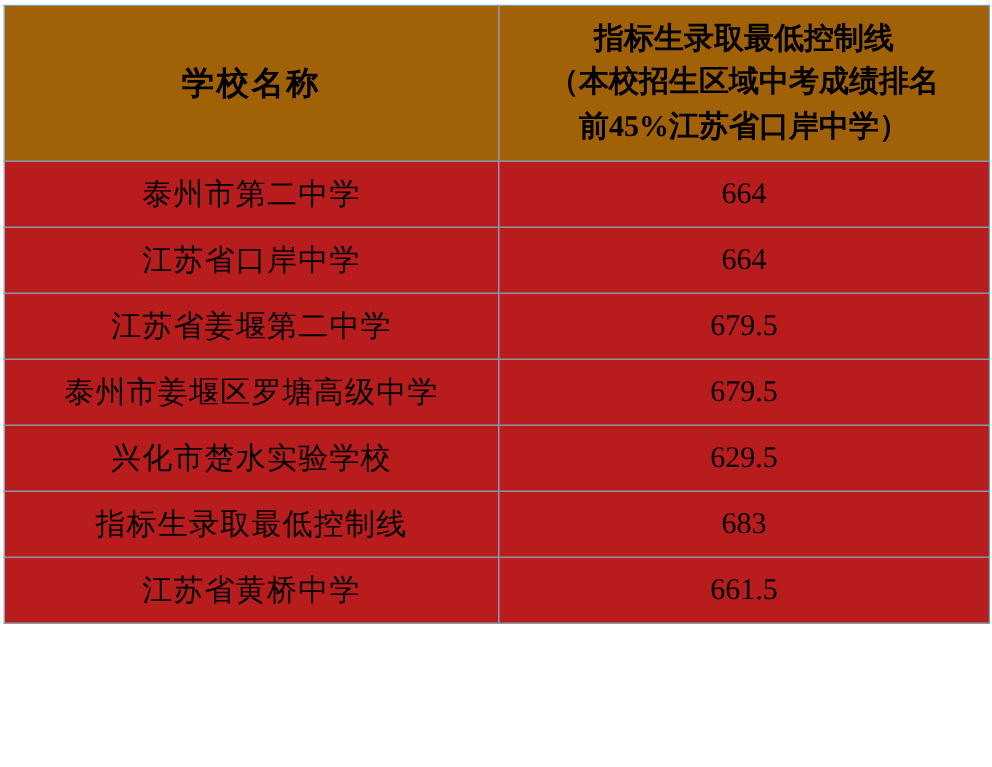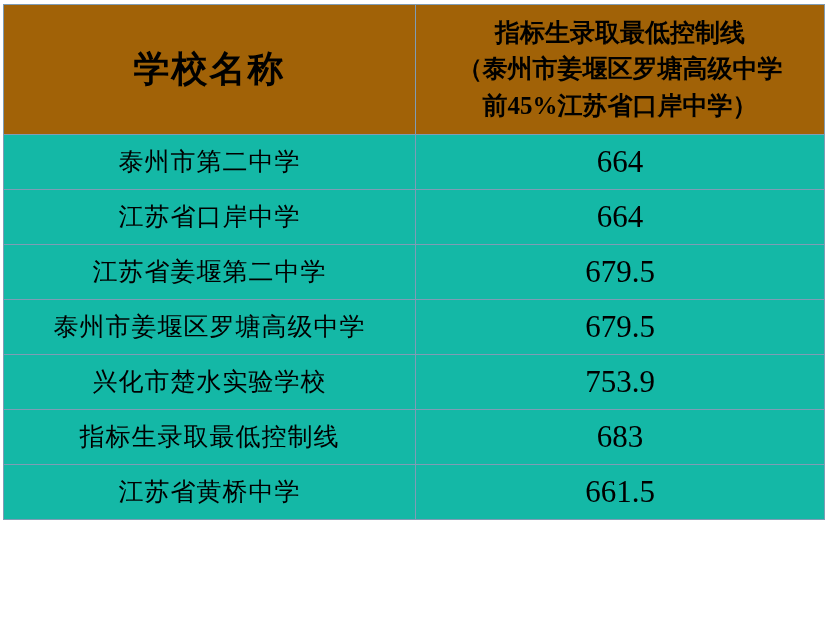--- a/index.html
+++ b/index.html
@@ -33,61 +33,61 @@
   }
   col.col-school { width: 412px; }
   col.col-score  { width: 409px; }
 
   thead th {
     background: #a16207;
     font-weight: bold;
     padding: 6px 8px;
   }
   th.head-school {
-    font-size: 36px;
+    font-size: 27px;
     line-height: 1.35;
     letter-spacing: 2px;
   }
   th.head-score {
     font-size: 25px;
     line-height: 1.45;
     padding: 10px 14px;
   }
   th.head-score .line {
     display: block;
     white-space: nowrap;
   }
   tbody td {
     height: 52px;
-    background: #14b8a6;
+    background: #b91c1c;
   }
   td.school-name {
     font-size: 25px;
     letter-spacing: 1px;
   }
   td.score-value {
-    font-size: 31px;
+    font-size: 25px;
     font-family: "Liberation Serif", "DejaVu Serif", serif;
   }
 </style>
 </head>
 <body>
 
 <div class="table-wrap">
   <table class="score-table">
     <colgroup>
       <col class="col-school">
       <col class="col-score">
     </colgroup>
     <thead>
       <tr>
         <th class="head-school">学校名称</th>
         <th class="head-score">
           <span class="line">指标生录取最低控制线</span>
-          <span class="line">（泰州市姜堰区罗塘高级中学</span>
+          <span class="line">（本校招生区域中考成绩排名</span>
           <span class="line">前45%江苏省口岸中学）</span>
         </th>
       </tr>
     </thead>
     <tbody>
       <tr>
         <td class="school-name">泰州市第二中学</td>
         <td class="score-value">664</td>
       </tr>
       <tr>
@@ -97,21 +97,21 @@
       <tr>
         <td class="school-name">江苏省姜堰第二中学</td>
         <td class="score-value">679.5</td>
       </tr>
       <tr>
         <td class="school-name">泰州市姜堰区罗塘高级中学</td>
         <td class="score-value">679.5</td>
       </tr>
       <tr>
         <td class="school-name">兴化市楚水实验学校</td>
-        <td class="score-value">753.9</td>
+        <td class="score-value">629.5</td>
       </tr>
       <tr>
         <td class="school-name">指标生录取最低控制线</td>
         <td class="score-value">683</td>
       </tr>
       <tr>
         <td class="school-name">江苏省黄桥中学</td>
         <td class="score-value">661.5</td>
       </tr>
     </tbody>

